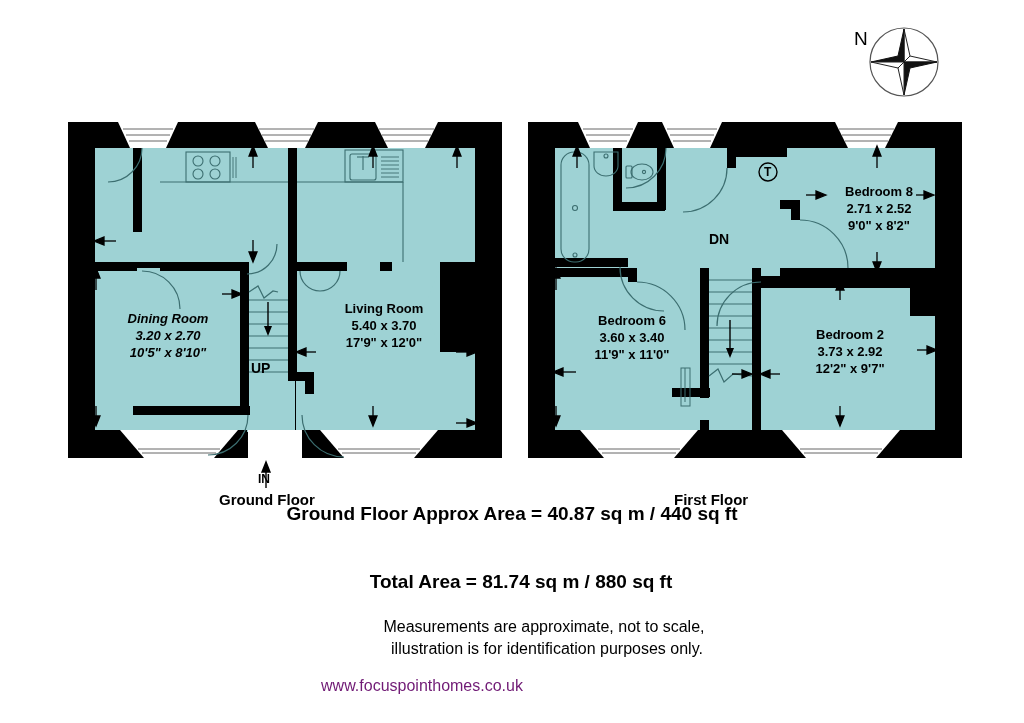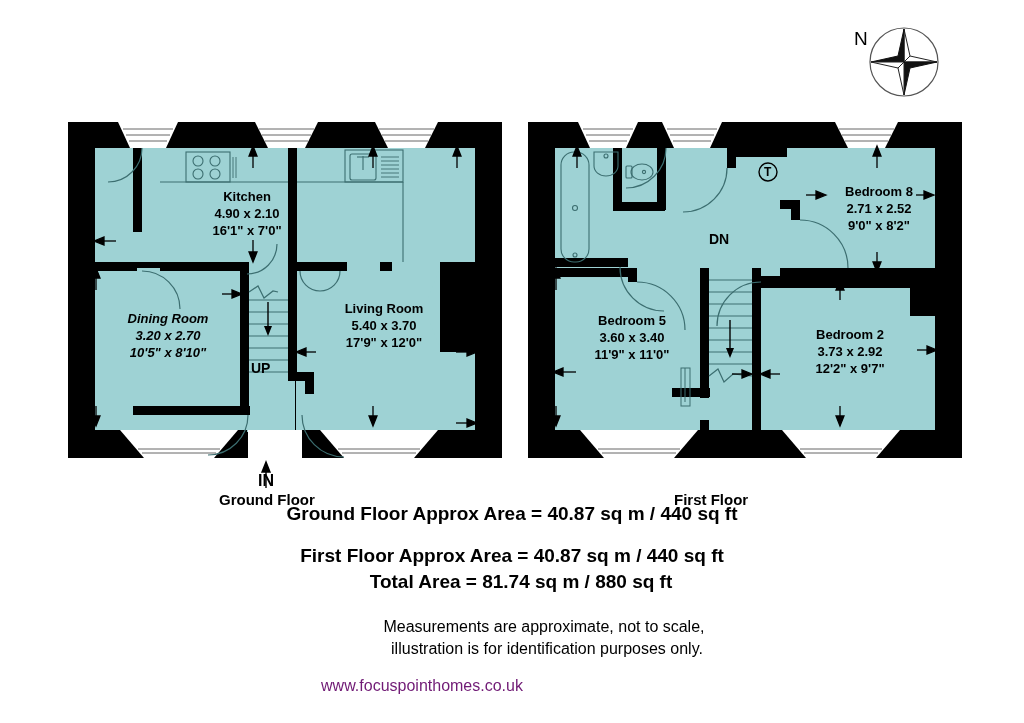--- a/index.html
+++ b/index.html
@@ -61,21 +61,21 @@
   }
   .web {
     font-size: 16px;
     color: #701a75;
     text-align: center;
     width: 844px;
     left: 0;
   }
   .smalllab {
     font-weight: bold;
-    font-size: 16px;
+    font-size: 12px;
     color: #000000;
   }
   .compassN {
     font-size: 19px;
     color: #000000;
     font-family: "Liberation Sans", sans-serif;
   }
 </style>
 </head>
 <body>
@@ -433,25 +433,20 @@
           <polygon points="760,374 770,370 770,378"></polygon>
 
         <line x1="748" y1="374" x2="732" y2="374"></line>
           <polygon points="752,374 742,370 742,378"></polygon>
       </g>
     </g>
   </svg>
 
   <div class="txt compassN" style="left:854px; top:28px;">N</div>
 
-  <div class="txt roomlabel" style="left:180px; top:188px; width:134px;">
-    <span>Kitchen</span>
-    <span>4.90 x 2.10</span>
-    <span>16'1" x 7'0"</span>
-  </div>
 
   <div class="txt roomlabel" style="left:100px; top:310px; width:136px;font-style:italic;">
     <span>Dining Room</span>
     <span>3.20 x 2.70</span>
     <span>10'5" x 8'10"</span>
   </div>
 
   <div class="txt roomlabel" style="left:318px; top:300px; width:132px;">
     <span>Living Room</span>
     <span>5.40 x 3.70</span>
@@ -462,40 +457,39 @@
 
   <div class="txt smalllab" style="left:258px; top:472px;">IN</div>
 
   <div class="txt roomlabel" style="left:812px; top:183px; width:134px;">
     <span>Bedroom 8</span>
     <span>2.71 x 2.52</span>
     <span>9'0" x 8'2"</span>
   </div>
 
   <div class="txt roomlabel" style="left:564px; top:312px; width:136px;">
-    <span>Bedroom 5</span>
+    <span>Bedroom 6</span>
     <span>3.60 x 3.40</span>
     <span>11'9" x 11'0"</span>
   </div>
 
   <div class="txt roomlabel" style="left:782px; top:326px; width:136px;">
     <span>Bedroom 2</span>
     <span>3.73 x 2.92</span>
     <span>12'2" x 9'7"</span>
   </div>
 
   <div class="txt smalllab" style="left:709px; top:231px; font-size:14px;">DN</div>
 
   <div class="txt smalllab" style="left:764px; top:165px; font-size:12px;">T</div>
 
   <div class="txt floorname" style="left:219px; top:491px;">Ground Floor</div>
   <div class="txt floorname" style="left:674px; top:491px;">First Floor</div>
 
   <div class="txt arealine" style="top:495px;margin-top:8px;">Ground Floor Approx Area = 40.87 sq m / 440 sq ft</div>
-  <div class="txt arealine" style="top:545px;">First Floor Approx Area = 40.87 sq m / 440 sq ft</div>
   <div class="txt arealine" style="top:571px;padding-left:9px;">Total Area = 81.74 sq m / 880 sq ft</div>
 
   <div class="txt discl" style="top:618px;padding-left:32px;">Measurements are approximate, not to scale,</div>
   <div class="txt discl" style="top:640px;margin-left:35px;">illustration is for identification purposes only.</div>
 
   <div class="txt web" style="top:677px;">www.focuspointhomes.co.uk</div>
 
 </div>
 
 </body></html>

